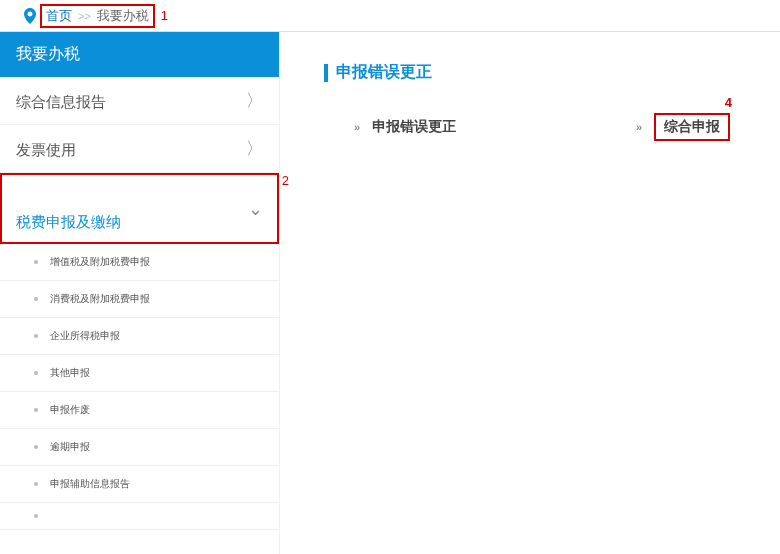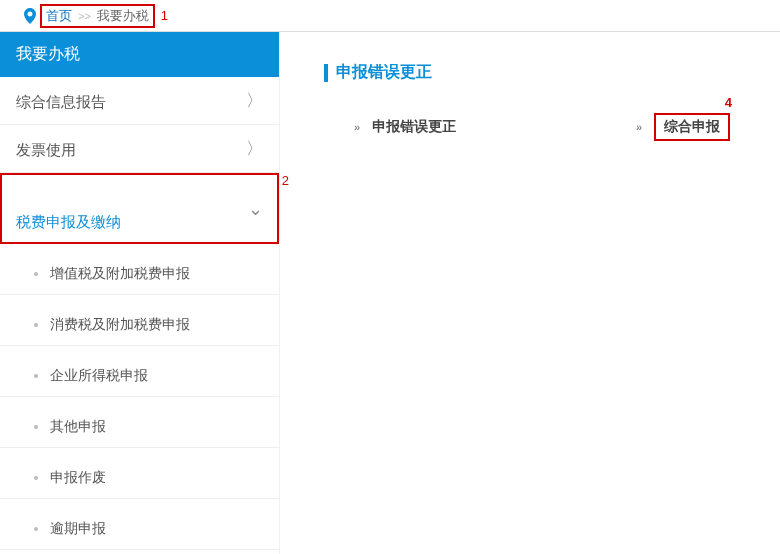--- a/index.html
+++ b/index.html
@@ -73,25 +73,25 @@
     right: -12px;
   }
   .chevron {
     color: #888;
     font-size: 18px;
   }
   .submenu { }
   .sub-item {
     display: flex;
     align-items: center;
-    padding: 21px 16px 11px 34px;
+    padding: 11px 16px 11px 34px;
     border-bottom: 1px solid #eee;
     cursor: pointer;
     color: #555;
-    font-size: 14px;
+    font-size: 10px;
   }
   .sub-item::before {
     content: "";
     width: 4px; height: 4px;
     background: #bbb;
     border-radius: 50%;
     margin-right: 12px;
     flex-shrink: 0;
   }
   .content { flex: 1; padding: 30px 30px 30px 44px; position: relative; font-weight: bold; }
@@ -186,20 +186,23 @@
         </div>
       <div class="sub-item">
           <span>其他申报</span>
         </div>
       <div class="sub-item">
           <span>申报作废</span>
         </div>
       <div class="sub-item">
           <span>逾期申报</span>
         </div>
+      <div class="sub-item">
+          <span>申报辅助信息报告</span>
+        </div>
       <div class="sub-item"></div>
 
     </div>
   </div>
 
   <div class="content">
     <div class="content-title">
       <span class="title-bar"></span>
       <span>申报错误更正</span>
     </div>

